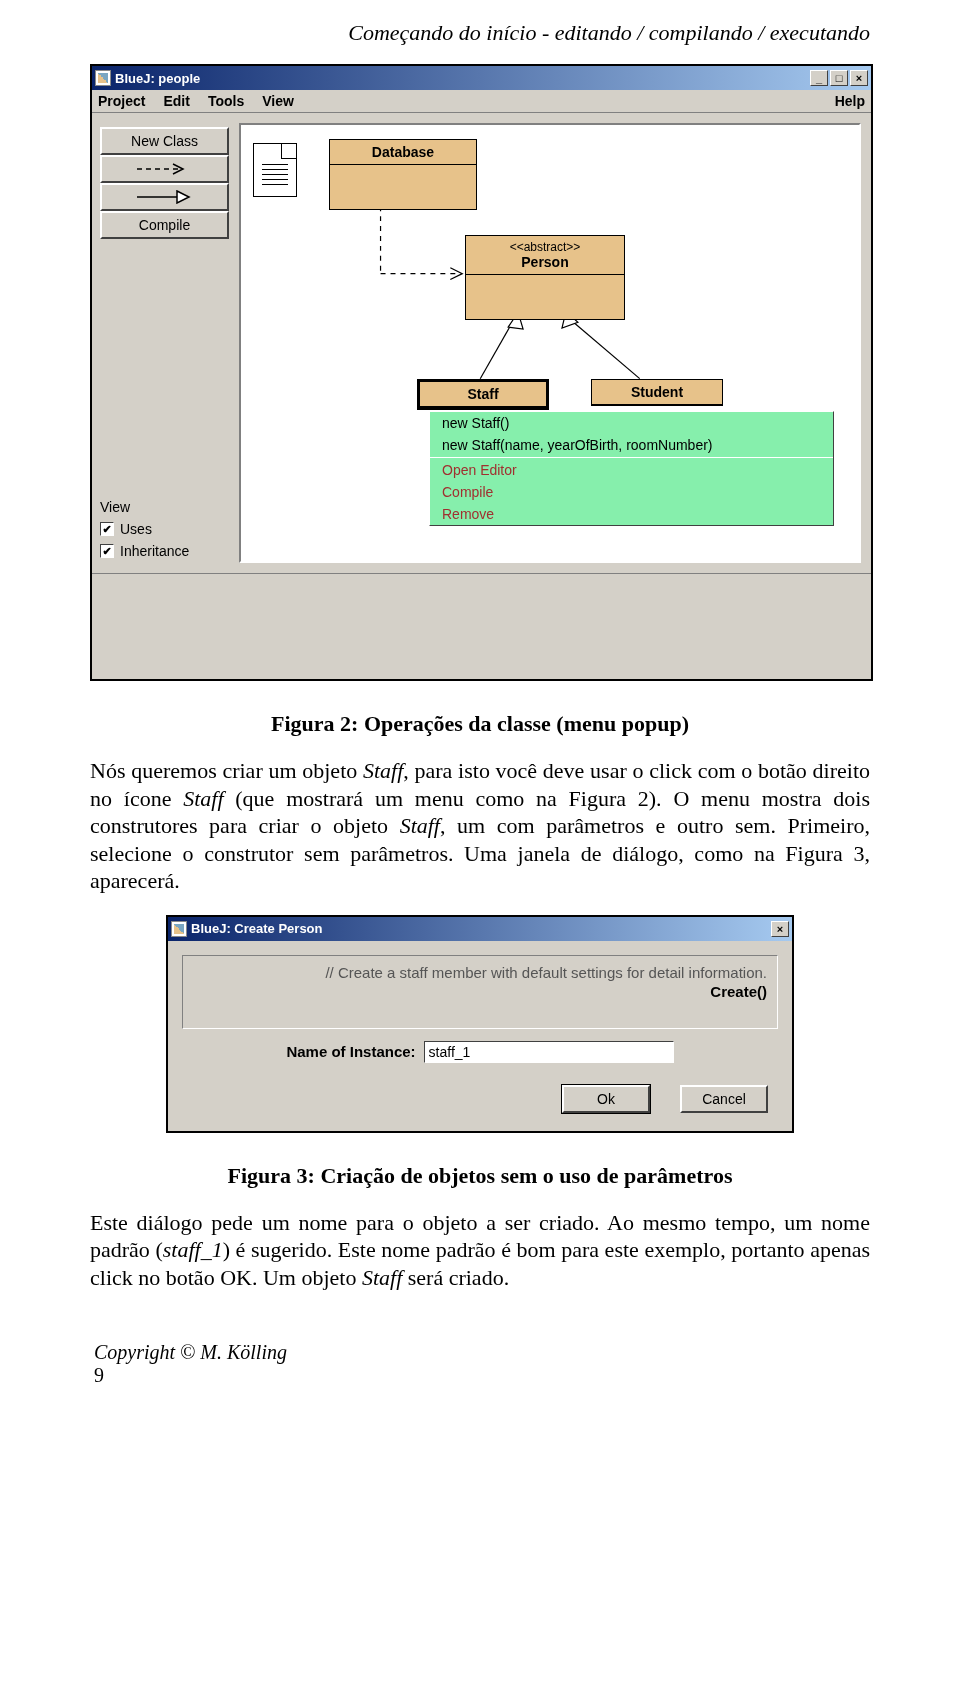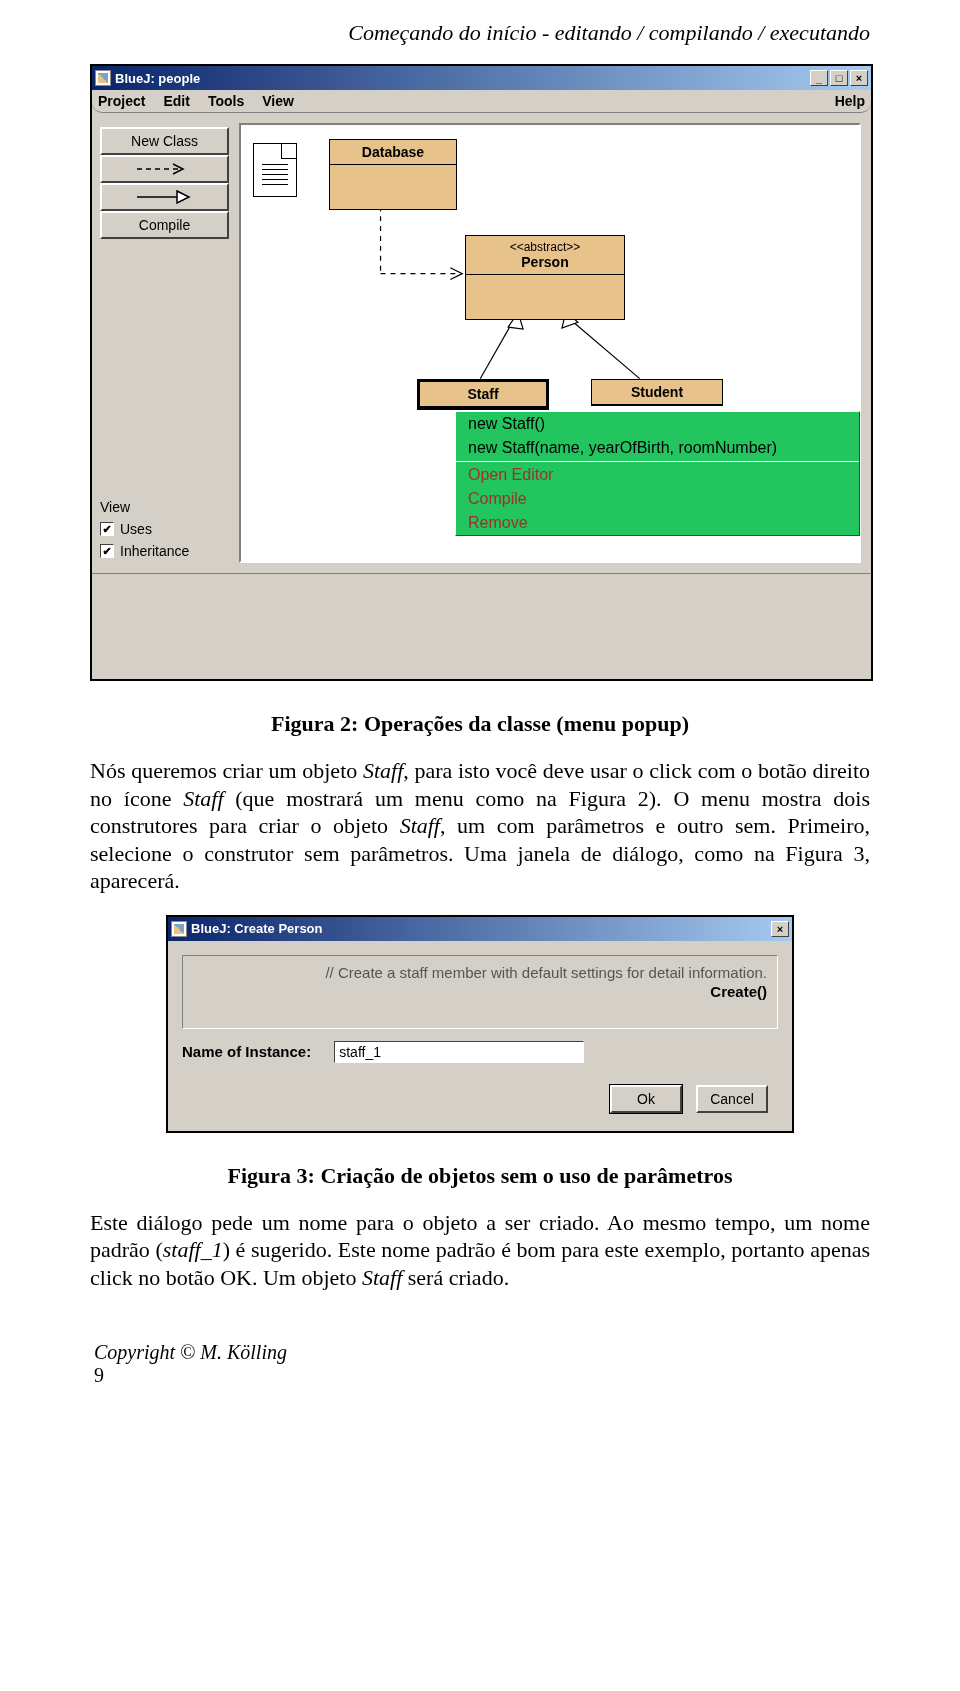--- a/index.html
+++ b/index.html
@@ -67,21 +67,20 @@
     color: #000;
   }
 
   .menubar {
     display: flex;
     background: #d4d0c8;
     font-family: Tahoma, Arial, sans-serif;
     font-size: 14px;
     padding: 3px 6px;
     border-bottom: 1px solid #808080;
-    border-radius: 10px;
   }
   .menubar .mi { margin-right: 18px; }
   .menubar .mi.bold { font-weight: bold; }
   .menubar .right { margin-left: auto; margin-right: 0; }
 
   .workspace {
     display: flex;
     background: #d4d0c8;
     height: 460px;
     position: relative;
@@ -148,27 +147,27 @@
     text-align: center;
   }
   .class-box .head { border-bottom: 1.5px solid #000; padding: 4px 8px; }
   .class-box .body { height: 44px; }
   .class-box.small .body { height: 34px; }
   .class-box.thick { border-width: 3px; }
   .stereo { font-weight: normal; font-size: 12px; display:block; }
 
   .context-menu {
     position: absolute;
-    top: 286px; left: 214px;
+    top: 286px; left: 188px;
     width: 405px;
-    background: #22c55e;
+    background: #86efac;
     border-top:1px solid #fff; border-left:1px solid #fff;
     border-right:1px solid #404040; border-bottom:1px solid #404040;
     font-family: Tahoma, Arial, sans-serif;
-    font-size: 16px;
+    font-size: 14px;
     z-index: 10;
   }
   .context-menu .cmi { padding: 3px 12px; }
   .context-menu .sep { height:1px; background:#808080; border-bottom:1px solid #fff; margin:1px 0; }
   .context-menu .red { color: #a03030; }
 
   .bottom-bar {
     height: 106px;
     background: #d4d0c8;
     border-top: 1px solid #808080;
@@ -197,34 +196,34 @@
   .panel-inset {
     border-top:1px solid #808080; border-left:1px solid #808080;
     border-right:1px solid #fff; border-bottom:1px solid #fff;
     padding:8px 10px 28px;
     font-size: 15px;
     margin-bottom: 12px;
     text-align: right;
   }
   .panel-inset .comment { color:#555; }
   .panel-inset .sig { font-weight:bold; color:#000; margin-top:2px; }
-  .form-row { display:flex; align-items:center; gap:23px; margin-top:8px; font-size:15px; }
+  .form-row { display:flex; align-items:center; justify-content:center; gap:8px; margin-top:8px; font-size:15px; }
   .form-row label { font-weight:bold; }
   .form-row input {
     width: 250px; height:22px;
     border-top:1px solid #404040; border-left:1px solid #404040;
     border-right:1px solid #fff; border-bottom:1px solid #fff;
     background:#fff; font-family:inherit; font-size:14px; padding:2px 4px;
   }
   .dialog-buttons { display:flex; justify-content:flex-end; gap:14px; margin-top:22px; padding-right:10px; }
   .dlg-btn {
-    width:72px; text-align:center;
+    width:88px; text-align:center;
     border-top:2px solid #fff; border-left:2px solid #fff;
     border-right:2px solid #404040; border-bottom:2px solid #404040;
-    background:#d4d0c8; padding:4px 0; font-size:14px;
+    background:#d4d0c8; padding:4px 0; font-size:14px;margin-left:16px;
   }
   .dlg-btn.default { box-shadow: 0 0 0 1px #000; }
 
   .footer { display:flex; justify-content:space-between; font-size:20px; font-style:italic; margin-top:50px; padding:0 4px;flex-direction:column;}
   .footer .pg { font-style: normal; }
 </style>
 </head>
 <body>
 
 <div class="page">
@@ -293,21 +292,21 @@
           <line x1="140" y1="150" x2="218" y2="150" stroke="#000" stroke-width="1.2" stroke-dasharray="5 5"></line>
           <polyline points="210,144 222,150 210,156" fill="none" stroke="#000" stroke-width="1.2"></polyline>
           
           <line x1="240" y1="256" x2="274" y2="196" stroke="#000" stroke-width="1.2"></line>
           <polygon points="268,204 278,189 283,206" fill="#fff" stroke="#000" stroke-width="1.2"></polygon>
           
           <line x1="400" y1="256" x2="330" y2="196" stroke="#000" stroke-width="1.2"></line>
           <polygon points="322,205 326,188 338,199" fill="#fff" stroke="#000" stroke-width="1.2"></polygon>
         </svg>
 
-        <div class="class-box" style="top:14px;left:88px;width:128px;">
+        <div class="class-box" style="top:14px;left:88px;width:148px;">
           <div class="head">Database</div>
           <div class="body"></div>
         </div>
         <div class="class-box" style="top:110px;left:224px;width:160px;">
           <div class="head">
             <span class="stereo">&lt;&lt;abstract&gt;&gt;</span>
             <span>Person</span>
           </div>
           <div class="body"></div>
         </div>

